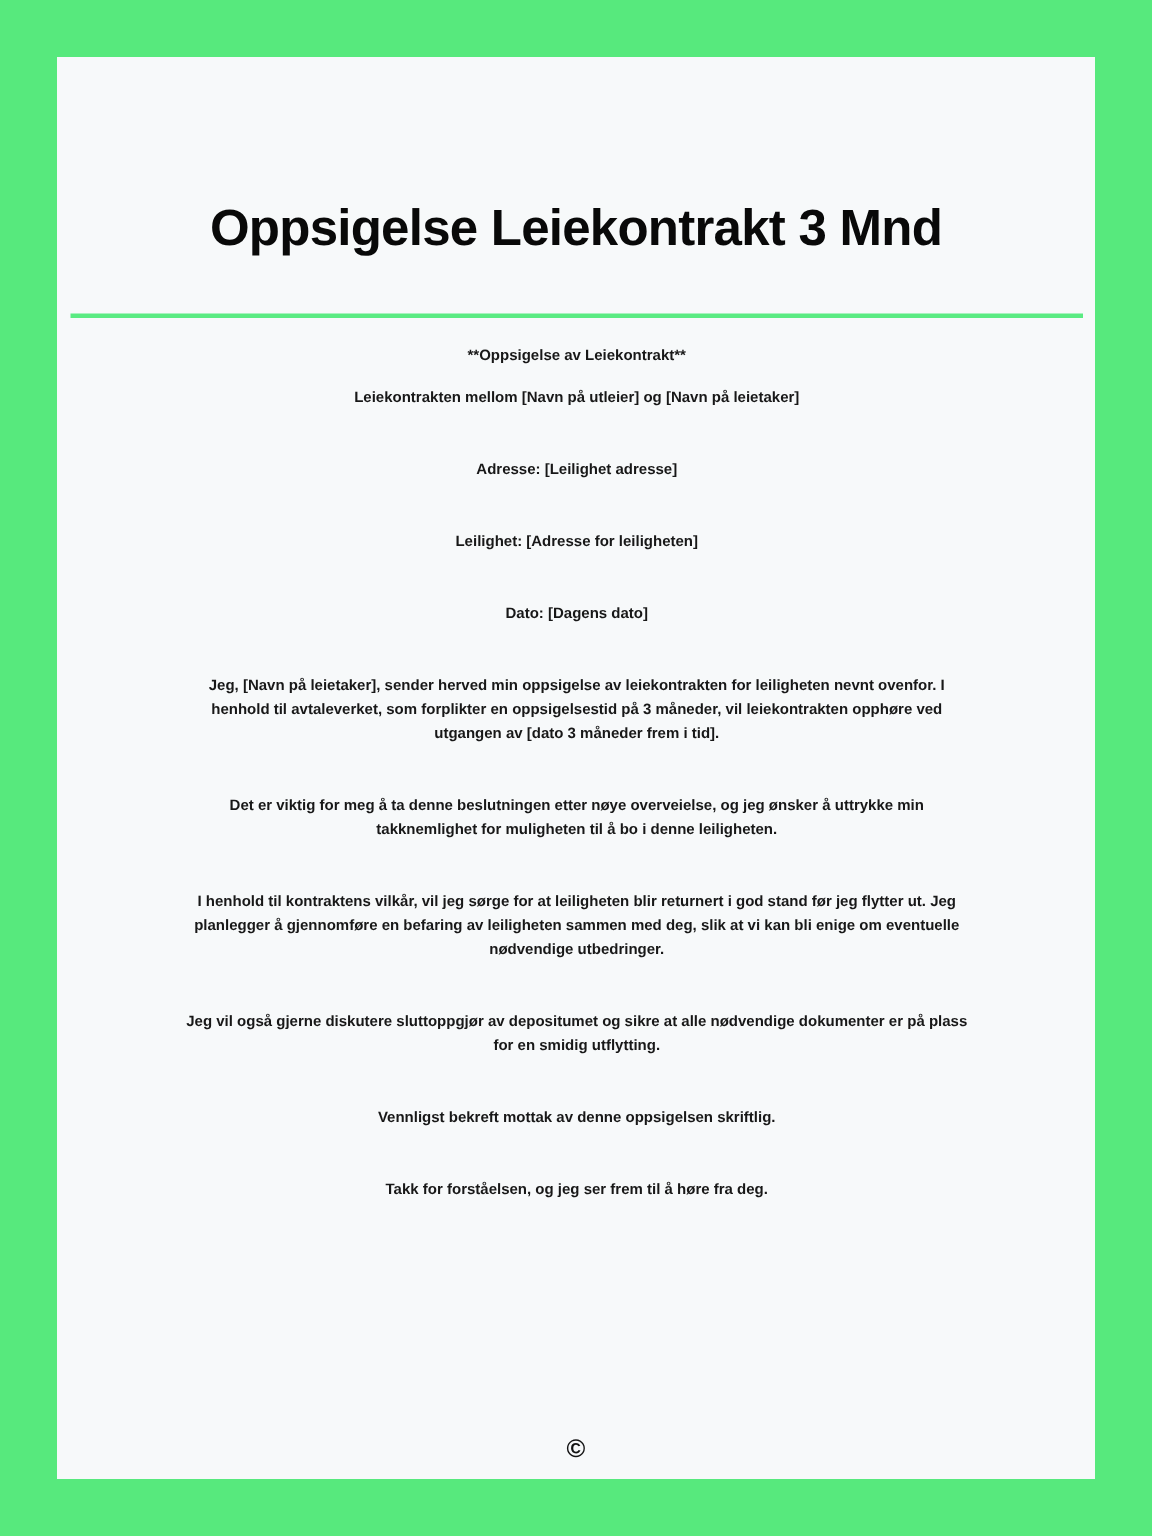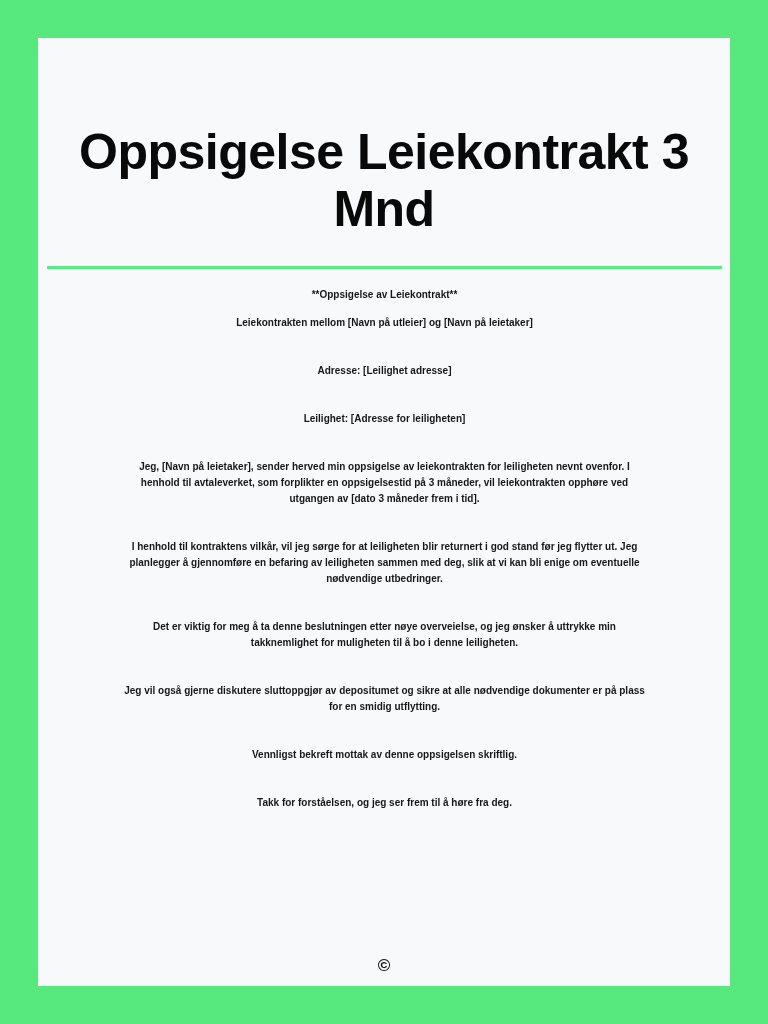--- a/index.html
+++ b/index.html
@@ -19,21 +19,21 @@
     left: 38px;
     top: 38px;
     width: 692px;
     height: 948px;
     background: #f7f9fa;
   }
   .doc-title {
     margin: 0;
     padding: 86px 6px 0 6px;
     text-align: center;
-    font-size: 50px;
+    font-size: 34px;
     line-height: 57px;
     font-weight: bold;
     color: #090909;
     letter-spacing: -0.5px;
   }
   .title-divider {
     border: none;
     height: 3px;
     background: #5aeb82;
     margin: 28px 8px 0 9px;
@@ -71,23 +71,24 @@
 
   <h1 class="doc-title">Oppsigelse Leiekontrakt 3 Mnd</h1>
 
   <hr class="title-divider">
 
   <div class="content">
     <p class="tight">**Oppsigelse av Leiekontrakt**</p>
     <p>Leiekontrakten mellom [Navn på utleier] og [Navn på leietaker]</p>
     <p>Adresse: [Leilighet adresse]</p>
     <p>Leilighet: [Adresse for leiligheten]</p>
+    <p>Dato: [Dagens dato]</p>
     <p>Jeg, [Navn på leietaker], sender herved min oppsigelse av leiekontrakten for leiligheten nevnt ovenfor. I henhold til avtaleverket, som forplikter en oppsigelsestid på 3 måneder, vil leiekontrakten opphøre ved utgangen av [dato 3 måneder frem i tid].</p>
+    <p>Det er viktig for meg å ta denne beslutningen etter nøye overveielse, og jeg ønsker å uttrykke min takknemlighet for muligheten til å bo i denne leiligheten.</p>
     <p>I henhold til kontraktens vilkår, vil jeg sørge for at leiligheten blir returnert i god stand før jeg flytter ut. Jeg planlegger å gjennomføre en befaring av leiligheten sammen med deg, slik at vi kan bli enige om eventuelle nødvendige utbedringer.</p>
-    <p>Det er viktig for meg å ta denne beslutningen etter nøye overveielse, og jeg ønsker å uttrykke min takknemlighet for muligheten til å bo i denne leiligheten.</p>
     <p>Jeg vil også gjerne diskutere sluttoppgjør av depositumet og sikre at alle nødvendige dokumenter er på plass for en smidig utflytting.</p>
     <p>Vennligst bekreft mottak av denne oppsigelsen skriftlig.</p>
     <p>Takk for forståelsen, og jeg ser frem til å høre fra deg.</p>
   </div>
 
   <div class="copyright">©</div>
 
 </div>
 
 </body></html>

